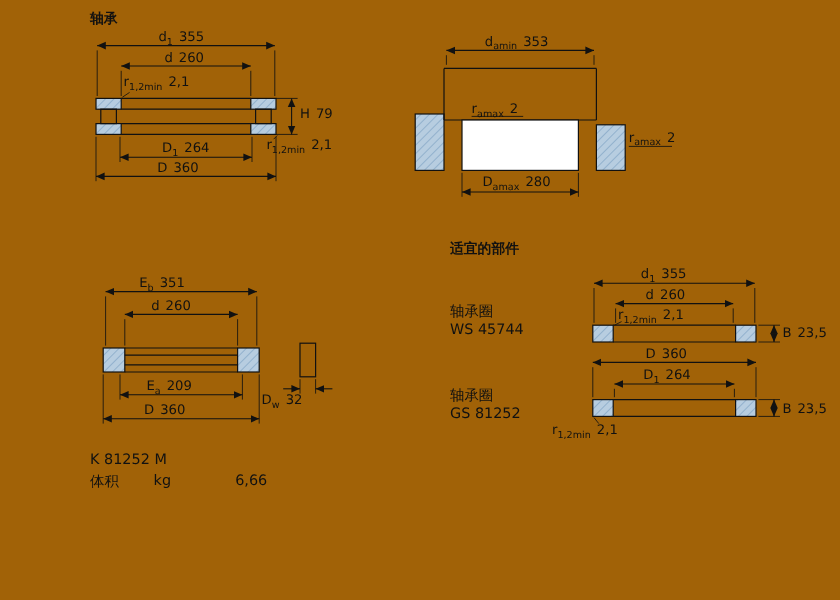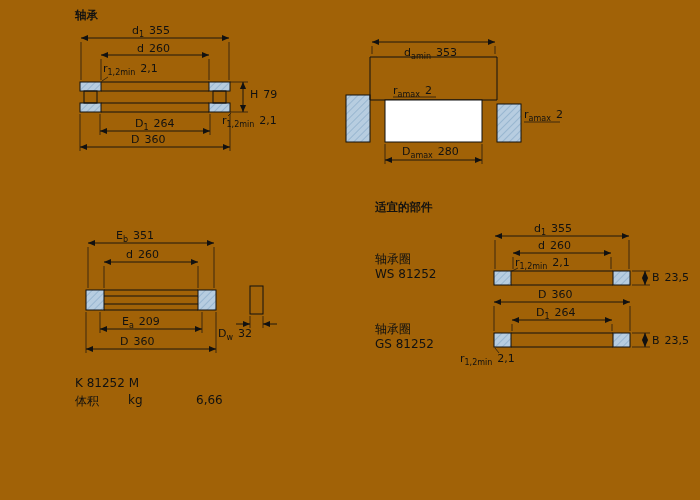--- a/index.html
+++ b/index.html
@@ -103,39 +103,39 @@
   <div class="title" style="left:75px;top:8px">轴承</div>
 
   <div class="dim" style="left:132px;top:24px"><span>d</span><sub>1</sub><span class="v">355</span></div>
   <div class="dim" style="left:137px;top:42px"><span>d</span><sub></sub><span class="v">260</span></div>
   <div class="dim" style="left:103px;top:62px"><span>r</span><sub>1,2min</sub><span class="v">2,1</span></div>
   <div class="dim" style="left:250px;top:88px"><span>H</span><sub></sub><span class="v">79</span></div>
   <div class="dim" style="left:222px;top:114px"><span>r</span><sub>1,2min</sub><span class="v">2,1</span></div>
   <div class="dim" style="left:135px;top:117px"><span>D</span><sub>1</sub><span class="v">264</span></div>
   <div class="dim" style="left:131px;top:133px"><span>D</span><sub></sub><span class="v">360</span></div>
 
-  <div class="dim" style="left:404px;top:46px"><span>d</span><sub>amin</sub><span class="v">353</span></div>
+  <div class="dim" style="left:404px;top:28px"><span>d</span><sub>amin</sub><span class="v">353</span></div>
   <div class="dim" style="left:393px;top:84px"><span>r</span><sub>amax</sub><span class="v">2</span></div>
   <div class="dim" style="left:524px;top:108px"><span>r</span><sub>amax</sub><span class="v">2</span></div>
   <div class="dim" style="left:402px;top:145px"><span>D</span><sub>amax</sub><span class="v">280</span></div>
 
   <div class="dim" style="left:116px;top:229px"><span>E</span><sub>b</sub><span class="v">351</span></div>
   <div class="dim" style="left:126px;top:248px"><span>d</span><sub></sub><span class="v">260</span></div>
   <div class="dim" style="left:122px;top:315px"><span>E</span><sub>a</sub><span class="v">209</span></div>
   <div class="dim" style="left:120px;top:335px"><span>D</span><sub></sub><span class="v">360</span></div>
   <div class="dim" style="left:218px;top:327px"><span>D</span><sub>w</sub><span class="v">32</span></div>
   <div class="txt" style="left:75px;top:376px">K 81252 M</div>
   <div class="txt" style="left:75px;top:393px">体积</div>
   <div class="txt" style="left:128px;top:393px">kg</div>
   <div class="txt" style="left:196px;top:393px">6,66</div>
 
   <div class="title" style="left:375px;top:200px">适宜的部件</div>
 
   <div class="txt" style="left:375px;top:251px">轴承圈</div>
-  <div class="txt" style="left:375px;top:267px">WS 81252</div>
+  <div class="txt" style="left:375px;top:267px">WS 45744</div>
   <div class="dim" style="left:534px;top:222px"><span>d</span><sub>1</sub><span class="v">355</span></div>
   <div class="dim" style="left:538px;top:239px"><span>d</span><sub></sub><span class="v">260</span></div>
   <div class="dim" style="left:515px;top:256px"><span>r</span><sub>1,2min</sub><span class="v">2,1</span></div>
   <div class="dim" style="left:652px;top:271px"><span>B</span><sub></sub><span class="v">23,5</span></div>
 
   <div class="txt" style="left:375px;top:321px">轴承圈</div>
   <div class="txt" style="left:375px;top:337px">GS 81252</div>
   <div class="dim" style="left:538px;top:288px"><span>D</span><sub></sub><span class="v">360</span></div>
   <div class="dim" style="left:536px;top:306px"><span>D</span><sub>1</sub><span class="v">264</span></div>
   <div class="dim" style="left:652px;top:334px"><span>B</span><sub></sub><span class="v">23,5</span></div>

